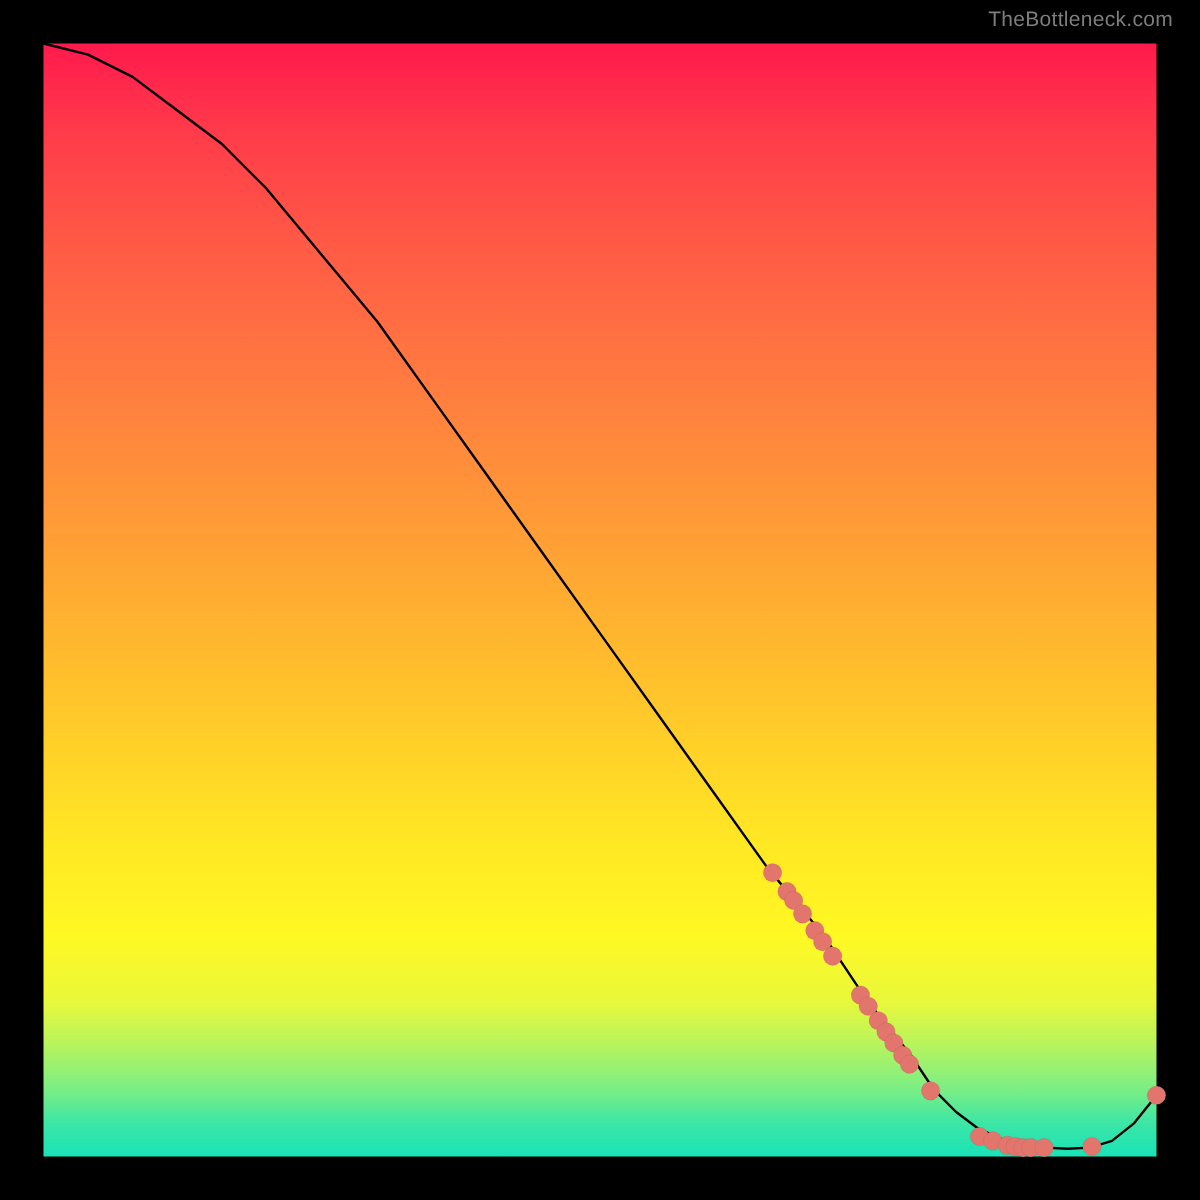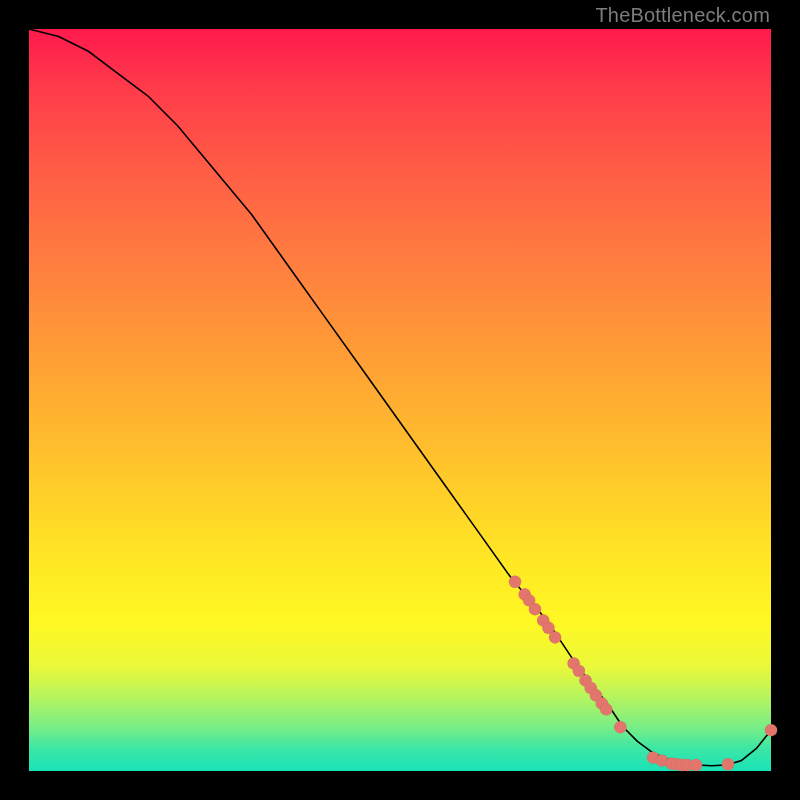--- a/index.html
+++ b/index.html
@@ -37,23 +37,23 @@
       #e9f83a 86%,
       #b6f45e 90%,
       #7aee85 94%,
       #3ce6a6 97%,
       #18e3b8 100%
     );
   }
   .watermark {
     position: absolute;
     top: 4px;
-    right: 30px;
+    right: 18px;
     color: #7d7d7d;
-    font-size: 20px;
+    font-size: 14px;
     letter-spacing: 0.2px;
     font-weight: 500;
     user-select: none;
   }
   svg.overlay {
     position: absolute;
     left: 29px;
     top: 29px;
     width: 742px;
     height: 742px;

